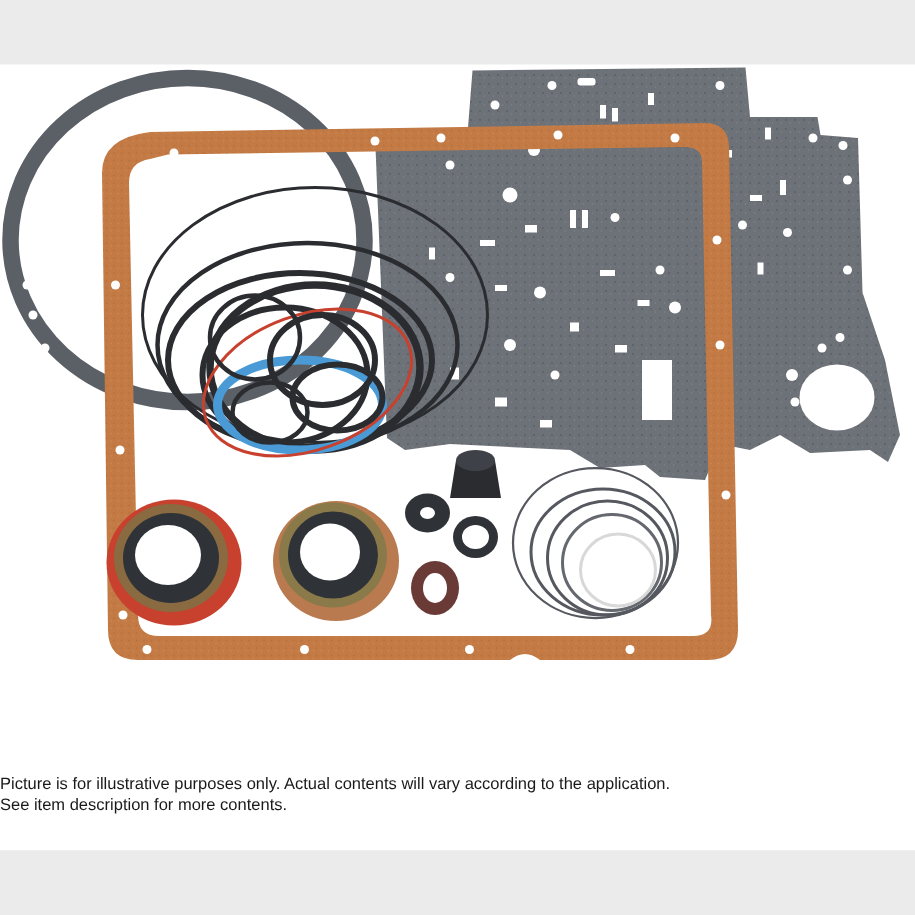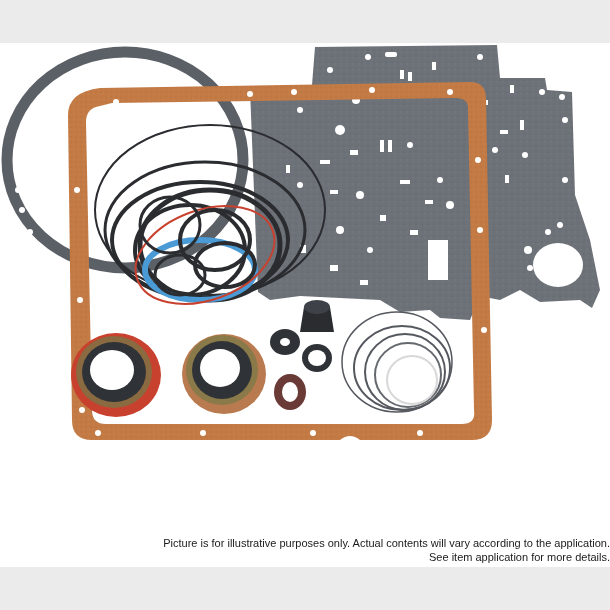--- a/index.html
+++ b/index.html
@@ -1,21 +1,21 @@
 <!DOCTYPE html>
 <html><head>
 <meta charset="utf-8">
 <style>
   html, body { margin:0; padding:0; }
   body { width:610px; height:610px; background:#ebebeb; position:relative; overflow:hidden; font-family:"Liberation Sans", sans-serif; }
   .top-band { position:absolute; left:0; top:0; width:610px; height:43px; background:#ebebeb; }
   .white-area { position:absolute; left:0; top:43px; width:610px; height:524px; background:#ffffff; }
   .bottom-band { position:absolute; left:0; top:567px; width:610px; height:43px; background:#ebebeb; }
   .photo { position:absolute; left:0; top:43px; width:610px; height:480px; }
-  .caption { position:absolute; left:0; top:536px; width:610px; text-align:right; font-size:11px; line-height:14px; color:#1a1a1a; }
+  .caption { position:absolute; left:0; top:516px; width:610px; text-align:left; font-size:11px; line-height:14px; color:#1a1a1a; }
   .caption div { white-space:nowrap; }
 </style>
 </head>
 <body>
 
 <div class="top-band"></div>
 <div class="white-area"></div>
 <div class="bottom-band"></div>
 
 <svg class="photo" viewBox="0 43 610 480" xmlns="http://www.w3.org/2000/svg">
@@ -167,14 +167,14 @@
     <ellipse cx="397" cy="362" rx="55" ry="50" stroke="#55585e" stroke-width="1.5"></ellipse>
     <ellipse cx="402" cy="368" rx="48" ry="42" stroke="#55585e" stroke-width="2"></ellipse>
     <ellipse cx="405" cy="372" rx="40" ry="38" stroke="#55585e" stroke-width="2"></ellipse>
     <ellipse cx="408" cy="375" rx="33" ry="32" stroke="#65686e" stroke-width="2"></ellipse>
     <ellipse cx="412" cy="380" rx="25" ry="24" stroke="#d8d8d8" stroke-width="2"></ellipse>
   </g>
 </svg>
 
 <div class="caption">
   <div>Picture is for illustrative purposes only.  Actual contents will vary according to the application.</div>
-  <div>See item application for more details.</div>
+  <div>See item description for more contents.</div>
 </div>
 
 </body></html>

